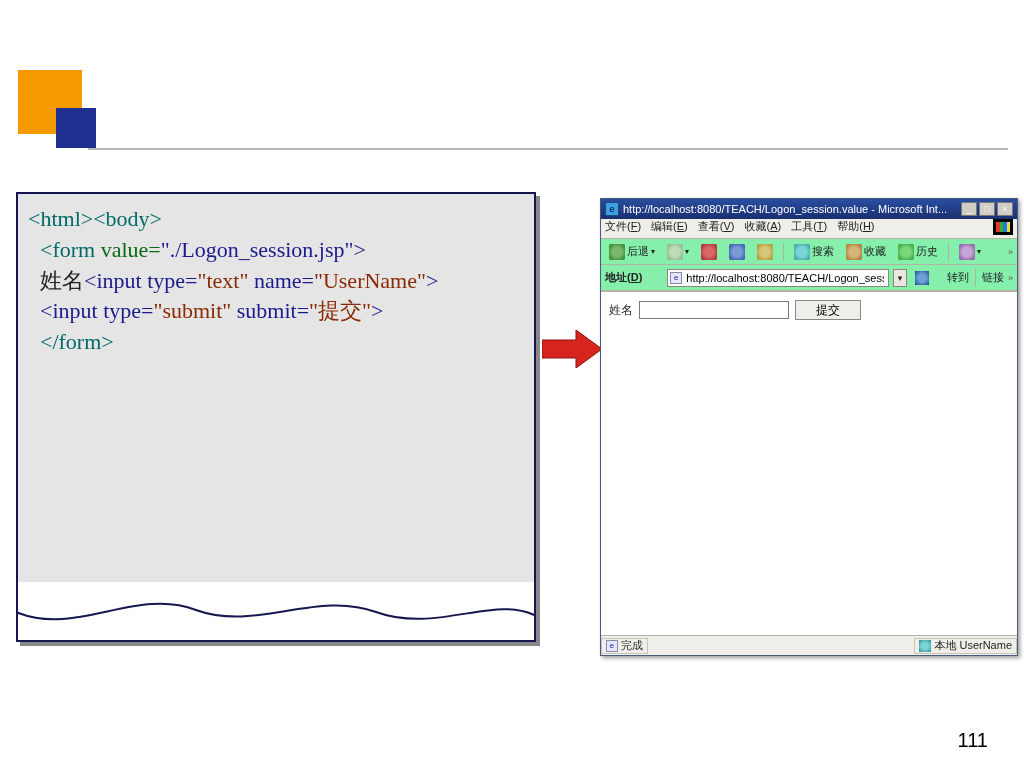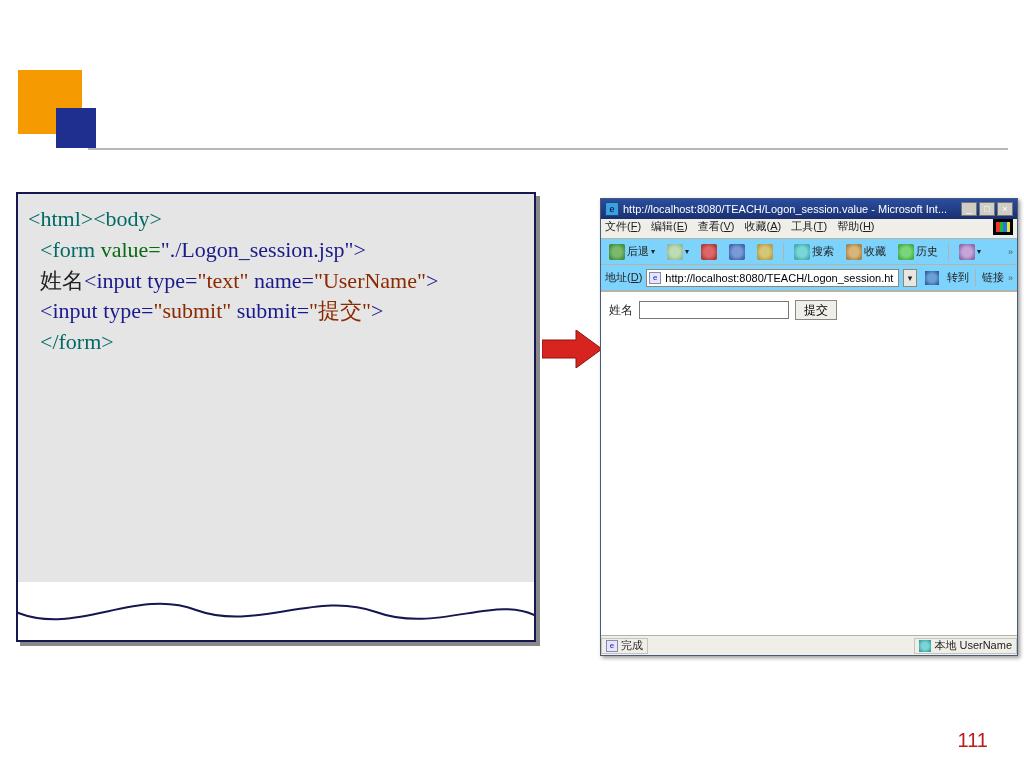--- a/index.html
+++ b/index.html
@@ -73,54 +73,54 @@
     font-size:11px;
   }
   .ie .titlebar .ico{width:14px;height:14px;background:#3aa0e0;border:1px solid #1a4a7a;margin-right:4px;display:flex;align-items:center;justify-content:center;font-size:9px;color:#003;}
   .ie .titlebar .ttext{flex:1;white-space:nowrap;overflow:hidden;text-overflow:ellipsis;}
   .ie .winbtns{display:flex;gap:2px;}
   .ie .winbtn{width:16px;height:14px;background:#cfcdc4;border:1px solid #777;font-size:9px;line-height:12px;text-align:center;cursor:default;}
   .ie .menubar{height:20px;background:#efeee8;border-bottom:1px solid #b5b2a6;display:flex;padding:0 4px;gap:10px;}
   .ie .menubar span u{text-decoration:underline;}
   .ie .menubar .logo{margin-left:auto;width:20px;height:16px;background:#000;display:flex;align-items:center;justify-content:center;}
   .ie .menubar .logo .flag{width:14px;height:10px;background:linear-gradient(90deg,#e33 0 25%,#2b2 25% 50%,#27e 50% 75%,#ed3 75% 100%);}
-  .ie .toolbar,.ie .addrbar{height:26px;background:#7dd3fc;border-bottom:1px solid #b5b2a6;display:flex;align-items:center;padding:0 4px;gap:4px;}
+  .ie .toolbar,.ie .addrbar{height:26px;background:#86efac;border-bottom:1px solid #b5b2a6;display:flex;align-items:center;padding:0 4px;gap:4px;}
   .ie .tbtn{display:flex;align-items:center;gap:2px;padding:1px 3px;border:1px solid transparent;}
   .ie .ticon{width:16px;height:16px;border-radius:2px;}
   .i-back{background:radial-gradient(circle,#7ab96a 40%,#2a7a2a 100%);} 
   .i-fwd {background:radial-gradient(circle,#bcddb5 40%,#8aa88a 100%);} 
   .i-stop{background:radial-gradient(circle,#d66 40%,#922 100%);} 
   .i-ref {background:radial-gradient(circle,#7a9ad6 40%,#2a4a9a 100%);} 
   .i-home{background:radial-gradient(circle,#d6c67a 40%,#a68a2a 100%);} 
   .i-srch{background:radial-gradient(circle,#7ad6d6 40%,#2a9a9a 100%);}
   .i-fav {background:radial-gradient(circle,#d6b67a 40%,#9a6a2a 100%);}
   .i-hist{background:radial-gradient(circle,#7ad67a 40%,#2a9a2a 100%);}
   .i-mail{background:radial-gradient(circle,#c6a6d6 40%,#7a4a9a 100%);}
   .ie .sep{width:1px;height:18px;background:#b5b2a6;margin:0 2px;}
   .ie .chev{font-size:9px;color:#555;margin-left:auto;}
-  .ie .addrbar .lbl{margin-right:0;}
+  .ie .addrbar .lbl{margin-right:21px;font-weight:bold;}
   .ie .addrbar .addrfld{flex:1;display:flex;align-items:center;background:#fff;border:1px solid #8a8878;height:18px;padding:0 2px;}
   .ie .addrbar .addrfld .pg{width:12px;height:12px;background:#e5e5ff;border:1px solid #88a;margin-right:2px;font-size:8px;color:#22a;text-align:center;line-height:10px;}
   .ie .addrbar .addrfld input{border:0;flex:1;font-size:11px;outline:none;background:transparent;}
   .ie .addrbar .dd{width:14px;height:18px;border:1px solid #8a8878;background:#e9e7df;text-align:center;font-size:9px;line-height:16px;}
-  .ie .addrbar .go{display:flex;align-items:center;gap:8px;margin-left:4px;}
+  .ie .addrbar .go{display:flex;align-items:center;gap:18px;margin-left:4px;}
   .ie .addrbar .go .gic{width:14px;height:14px;background:radial-gradient(circle,#6aa0d6 40%,#224a8a 100%);}
   .ie .content{
     position:absolute;top:92px;left:0;right:0;bottom:20px;
     background:#ffffff;border-top:1px solid #b5b2a6;padding:8px;
   }
   .ie .content .row{display:flex;align-items:center;gap:6px;font-size:12px;}
   .ie .content input[type=text]{width:150px;height:18px;border:1px solid #777;background:#fff;font-size:12px;}
-  .ie .content .subbtn{height:20px;padding:0 8px;background:#efeee8;border:1px solid #888;font-size:12px;cursor:default;}
+  .ie .content .subbtn{height:20px;padding:0 20px;background:#efeee8;border:1px solid #888;font-size:12px;cursor:default;}
   .ie .statusbar{position:absolute;left:0;right:0;bottom:0;height:20px;background:#efeee8;border-top:1px solid #b5b2a6;display:flex;align-items:center;font-size:11px;}
   .ie .statusbar .sbox{border:1px solid #c7c5ba;height:16px;display:flex;align-items:center;padding:0 4px;gap:3px;}
   .ie .statusbar .l{flex:0 0 auto;}
   .ie .statusbar .filler{flex:1;}
   .ie .statusbar .zicon{width:12px;height:12px;background:radial-gradient(circle,#7ad6d6 40%,#2a8a8a 100%);}
-  .pagenum{position:absolute;right:36px;bottom:16px;font-size:20px;color:#b91c1c;}
+  .pagenum{position:absolute;right:36px;bottom:16px;font-size:20px;color:#000000;}
 </style>
 </head>
 <body>
 
 <div class="title">
   <br>
 </div>
 
 <div class="dec-orange"></div>
 <div class="dec-blue"></div>

